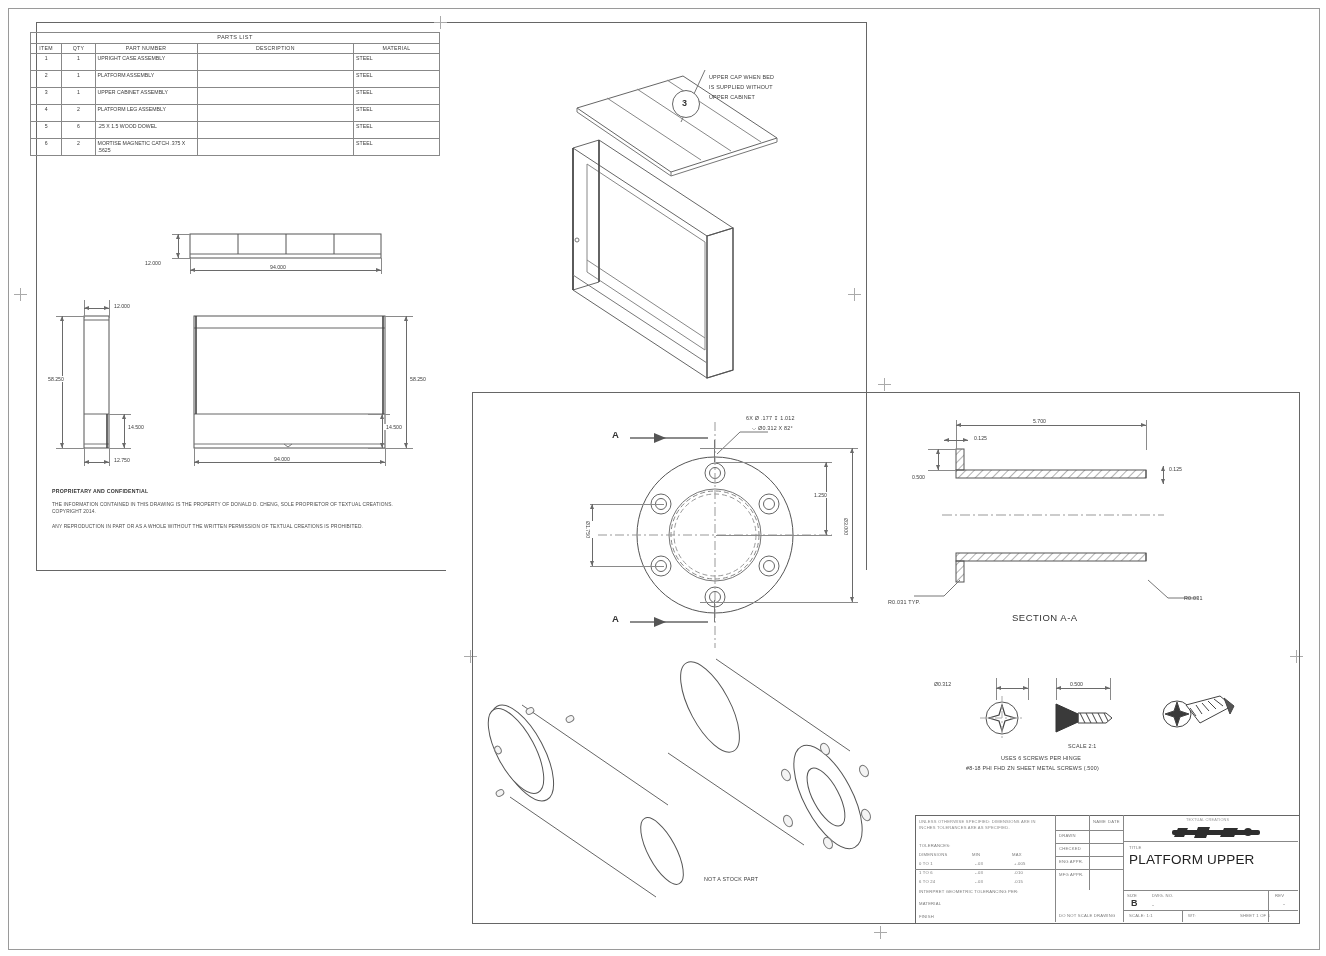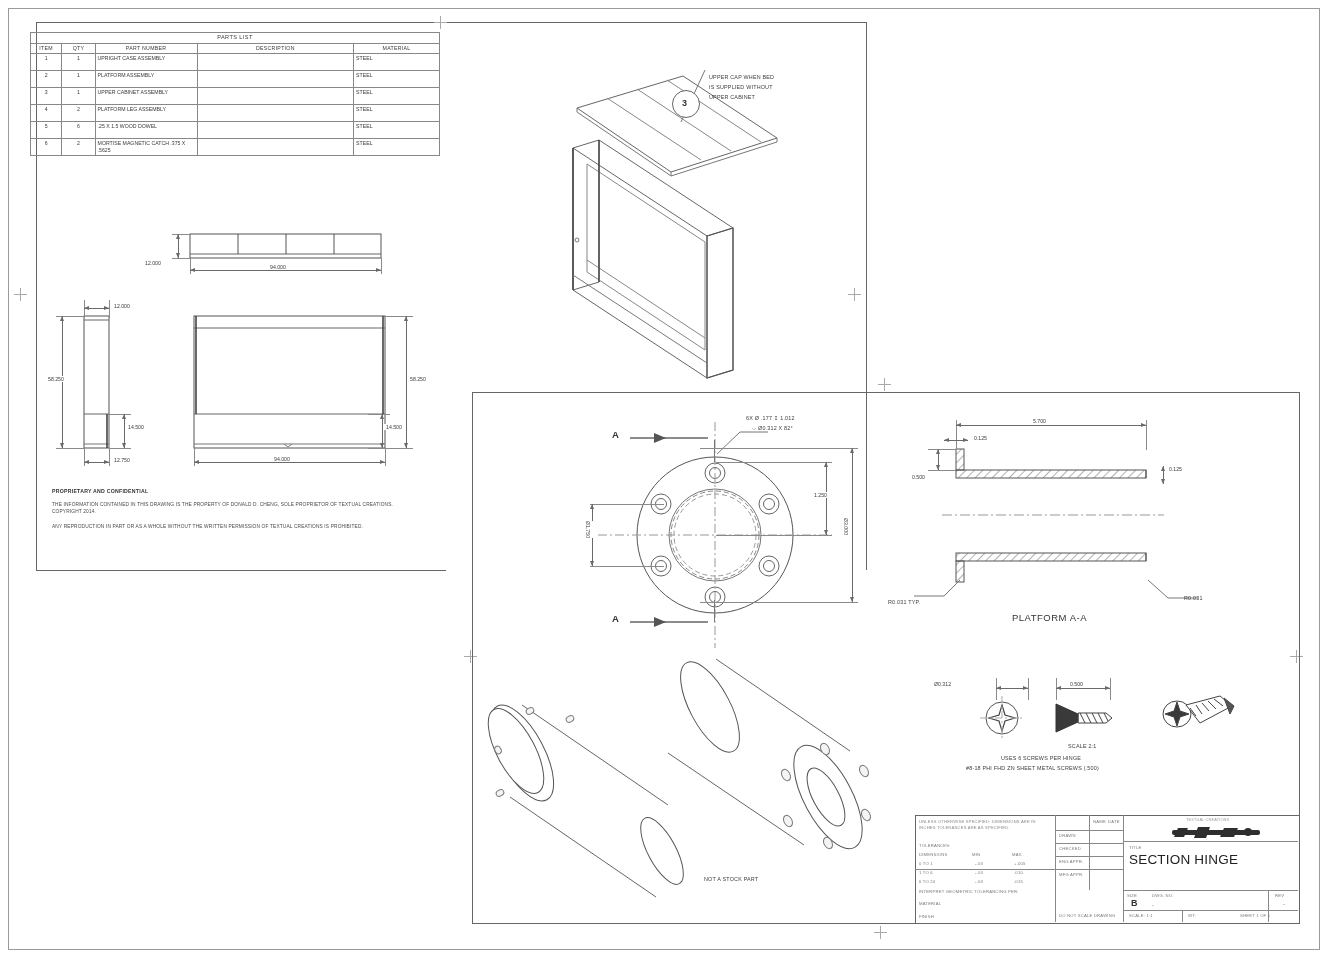--- a/index.html
+++ b/index.html
@@ -401,21 +401,21 @@
 <div class="dimtxt abs" style="left:910px;top:474px;">0.500</div>
 
 <svg class="abs" style="left:908px;top:578px;" width="60" height="30">
   <path d="M52,2 L36,18 L6,18" fill="none" stroke="#777" stroke-width="1"></path>
 </svg>
 <div class="t abs" style="left:888px;top:598px;">R0.031 TYP.</div>
 <svg class="abs" style="left:1146px;top:578px;" width="56" height="28">
   <path d="M2,2 L22,20 L52,20" fill="none" stroke="#777" stroke-width="1"></path>
 </svg>
 <div class="t abs" style="left:1184px;top:594px;">R0.031</div>
-<div class="t abs t9" style="left:1012px;top:611px;color:#333;">PLATFORM A-A</div>
+<div class="t abs t9" style="left:1012px;top:611px;color:#333;">SECTION A-A</div>
 
 <svg class="abs" style="left:980px;top:696px;" width="44" height="44">
   <circle cx="22" cy="22" r="16" fill="none" stroke="#555" stroke-width="1"></circle>
   <path d="M22,9 L25,19 L35,22 L25,25 L22,35 L19,25 L9,22 L19,19 Z" fill="none" stroke="#444" stroke-width="1.2"></path>
   <g stroke="#aaa" stroke-width="1" stroke-dasharray="7,3,2,3">
     <line x1="0" y1="22" x2="44" y2="22"></line>
       <line x1="22" y1="0" x2="22" y2="44"></line>
   </g>
 </svg>
 <div class="ext abs" style="left:996px;top:678px;width:1px;height:22px;"></div>
@@ -531,21 +531,21 @@
     <rect x="4" y="6" width="88" height="5" rx="2"></rect>
     <path d="M10,4 L20,4 L16,13 L6,13 Z"></path>
     <path d="M30,3 L42,3 L38,14 L26,14 Z"></path>
     <path d="M56,4 L70,4 L66,13 L52,13 Z"></path>
     <circle cx="80" cy="8" r="4"></circle>
   </g>
 </svg>
 <div class="t abs" style="left:1186px;top:818px;font-size:3.8px;color:#999;">TEXTUAL CREATIONS</div>
 
 <div class="tbsmall" style="left:1129px;top:845px;">TITLE</div>
-<div class="abs" id="tb-title">SECTION HINGE</div>
+<div class="abs" id="tb-title">PLATFORM UPPER</div>
 
 <div class="tbsmall" style="left:1127px;top:893px;">SIZE</div>
 <div class="tbsmall" style="left:1152px;top:893px;">DWG.  NO.</div>
 <div class="tbsmall" style="left:1275px;top:893px;">REV</div>
 <div class="abs" id="tb-size">B</div>
 <div class="tbsmall" style="left:1152px;top:902px;font-size:6px;">-</div>
 <div class="tbsmall" style="left:1283px;top:901px;font-size:6px;">-</div>
 
 <div class="tbsmall" style="left:1129px;top:913px;">SCALE: 1:1</div>
 <div class="tbsmall" style="left:1188px;top:913px;">WT:</div>

